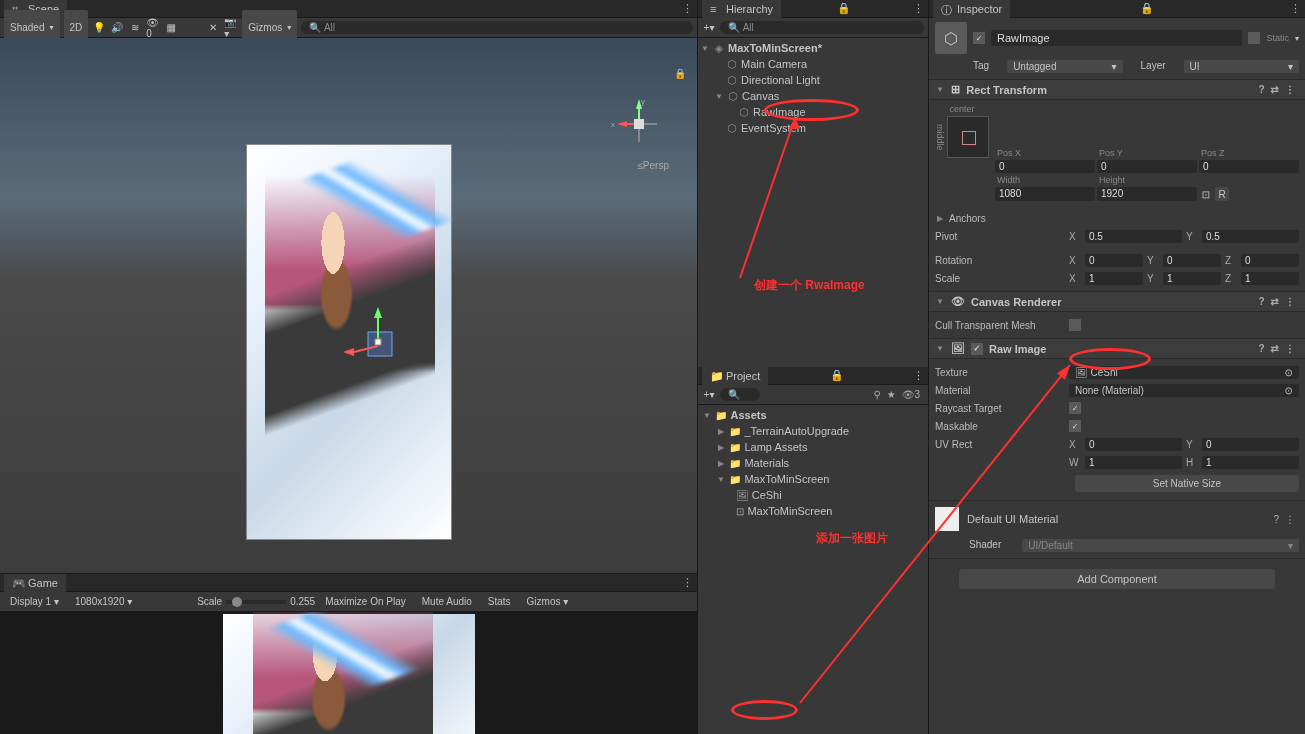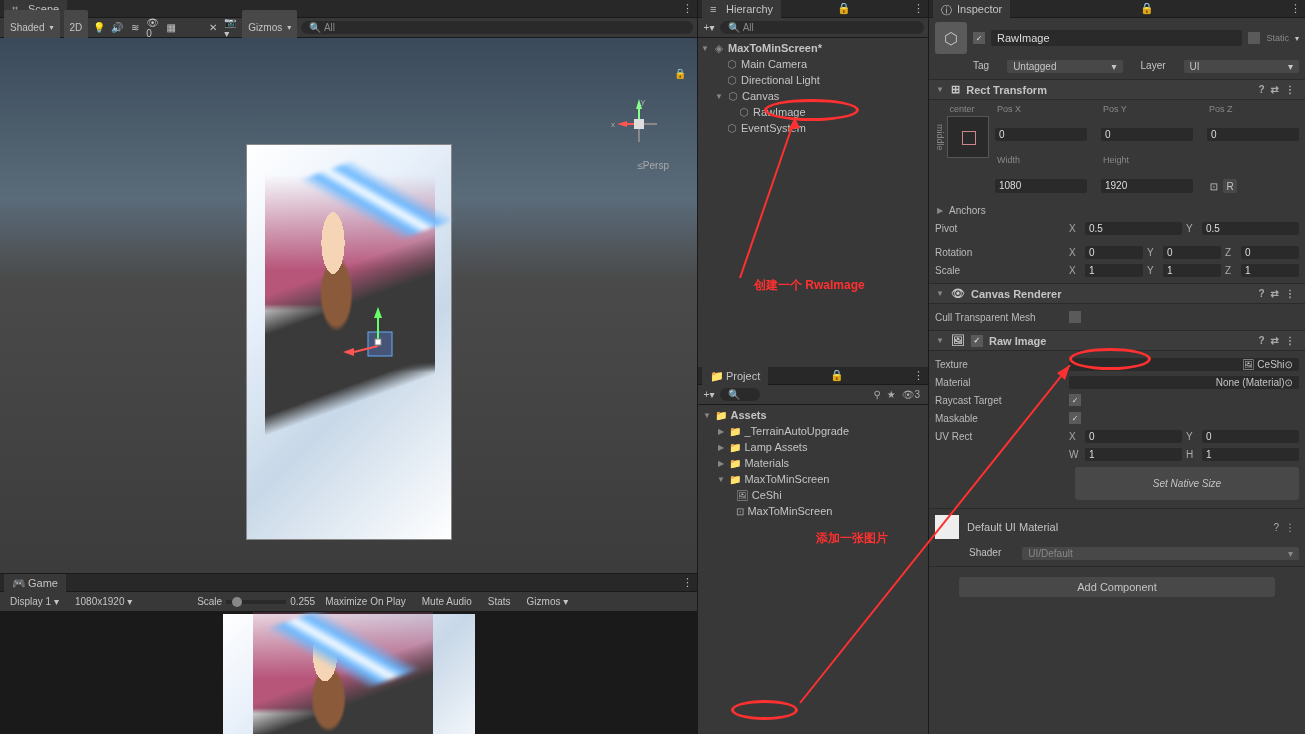--- a/index.html
+++ b/index.html
@@ -55,27 +55,27 @@
 .comp-header { background: #3c3c3c; padding: 3px 6px; display: flex; align-items: center; gap: 6px; border-top: 1px solid #2a2a2a; border-bottom: 1px solid #2a2a2a; font-size: 11px; font-weight: bold; }
 .comp-body { padding: 4px 6px; }
 .prop-row { display: flex; align-items: center; padding: 2px 0; gap: 4px; min-height: 18px; }
 .prop-label { width: 130px; font-size: 10px; color: #bbb; }
 .num-input { background: #2a2a2a; padding: 1px 4px; border-radius: 2px; font-size: 10px; color: #ddd; min-width: 40px; flex: 1; }
 .xyz-label { width: 12px; font-size: 10px; color: #aaa; }
 
 .rect-transform { display: flex; gap: 6px; padding: 4px 6px; }
 .anchor-box { width: 42px; height: 42px; background: #2a2a2a; border: 1px solid #555; position: relative; }
 .anchor-box::before { content: ''; position: absolute; left: 14px; top: 14px; width: 12px; height: 12px; border: 1px solid #c88; }
-.rt-grid { flex: 1; display: grid; grid-template-columns: 1fr 1fr 1fr; gap: 14px; }
+.rt-grid { flex: 1; display: grid; grid-template-columns: 1fr 1fr 1fr; gap: 2px; margin-top: 44px; }
 .rt-head { font-size: 9px; color: #888; padding-left: 2px; }
 .middle-txt { writing-mode: vertical-lr; font-size: 9px; color: #888; }
 
 .color-swatch { flex: 1; height: 16px; background: #fff; border-radius: 2px; }
-.obj-field { flex: 1; background: #2a2a2a; padding: 1px 6px; border-radius: 2px; display: flex; justify-content: flex-end; font-size: 10px; align-items: center; }
-.btn-wide { background: #484848; padding: 11px; text-align: center; border-radius: 3px; font-size: 10px; cursor: pointer; font-style: italic; }
+.obj-field { flex: 1; background: #2a2a2a; padding: 1px 6px; border-radius: 2px; display: flex; justify-content: space-between; font-size: 10px; align-items: center; }
+.btn-wide { background: #484848; padding: 3px; text-align: center; border-radius: 3px; font-size: 10px; cursor: pointer; }
 .add-comp { margin: 10px 30px; background: #484848; padding: 4px; text-align: center; border-radius: 3px; font-size: 11px; cursor: pointer; }
 
 .mat-box { display: flex; padding: 6px; gap: 8px; align-items: center; border-top: 1px solid #2a2a2a; }
 .mat-swatch { width: 24px; height: 24px; background: #eee; }
 .shader-row { display: flex; padding: 2px 6px 6px 40px; gap: 21px; font-size: 10px; border-bottom: 1px solid #2a2a2a; }
 
 .project-body { flex: 1; background: #383838; padding: 2px 0; overflow: hidden; }
 .folder-ic { color: #aaa; font-size: 10px; }
 
 

